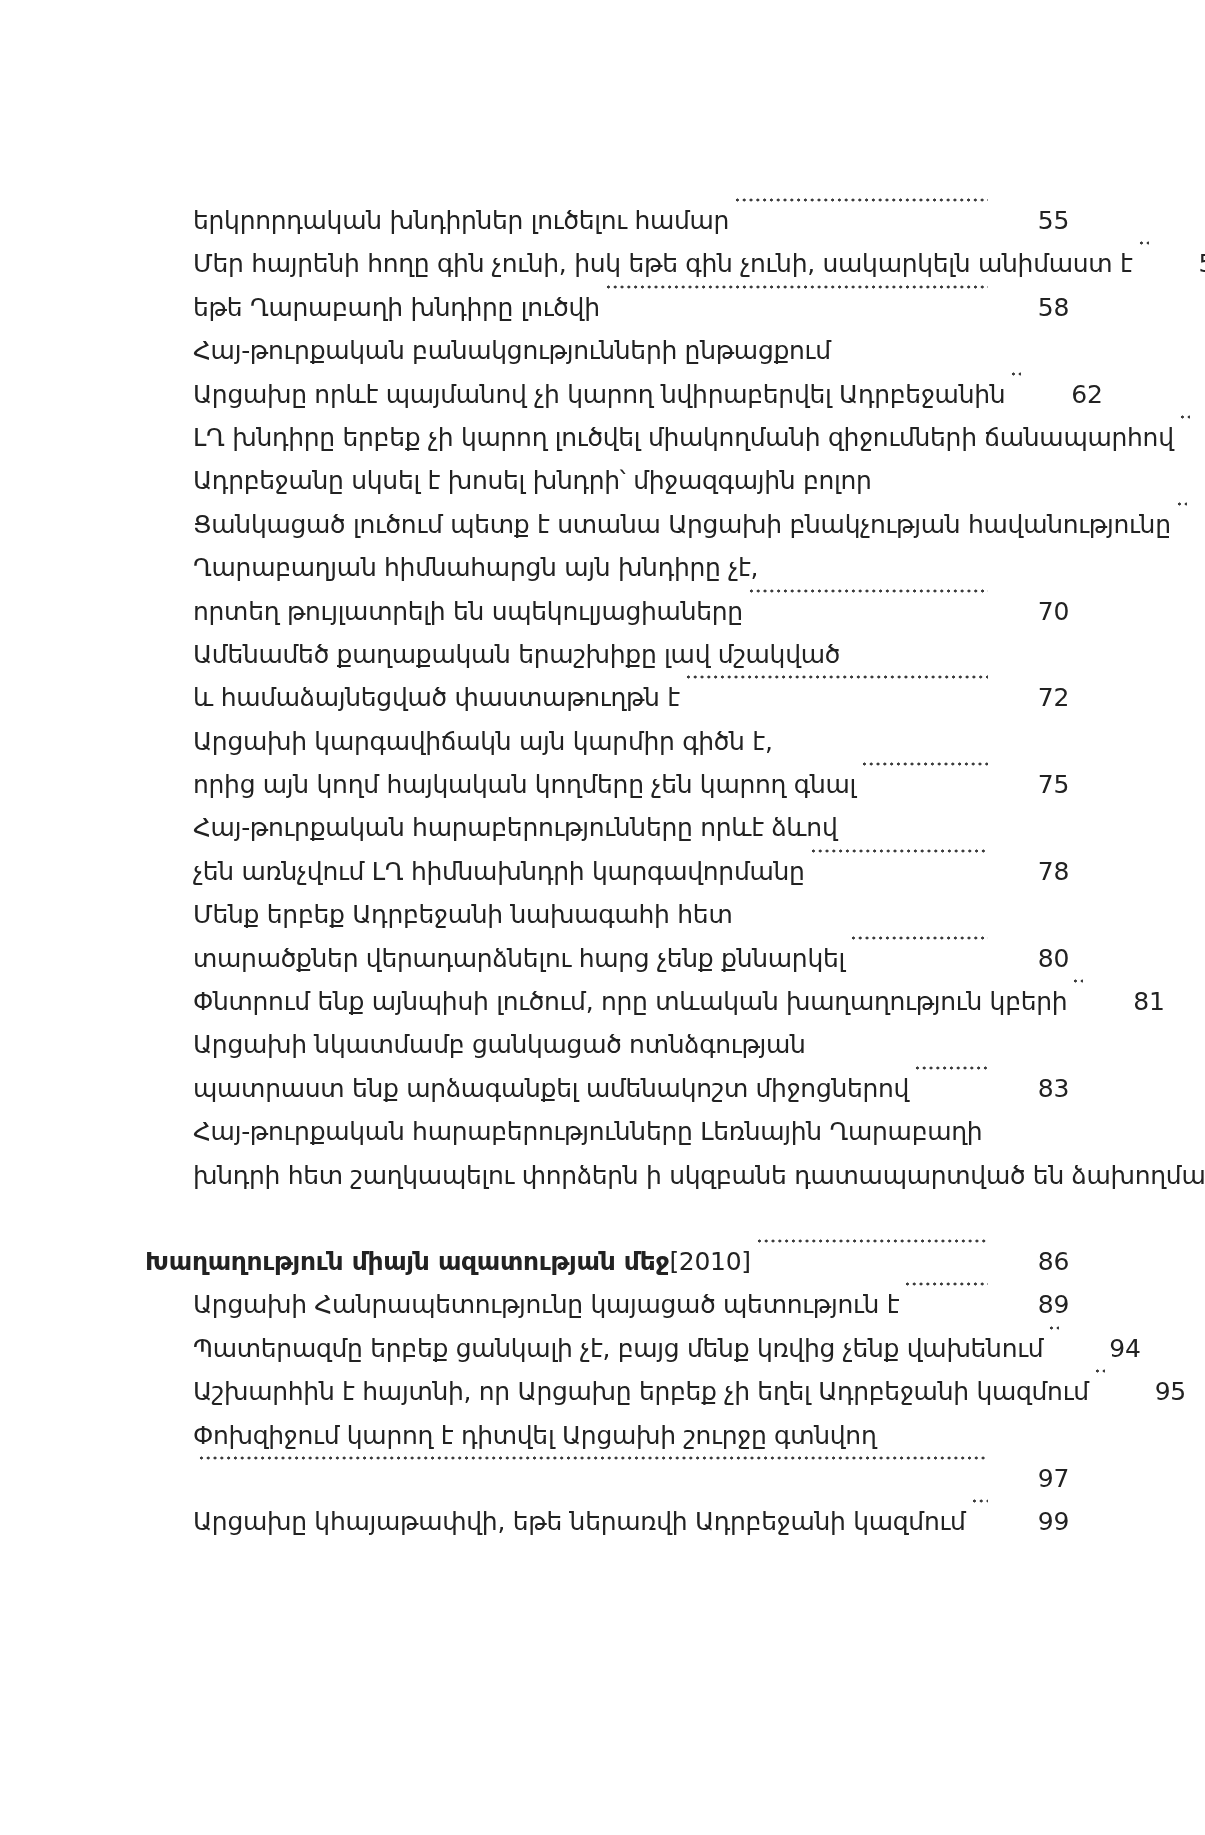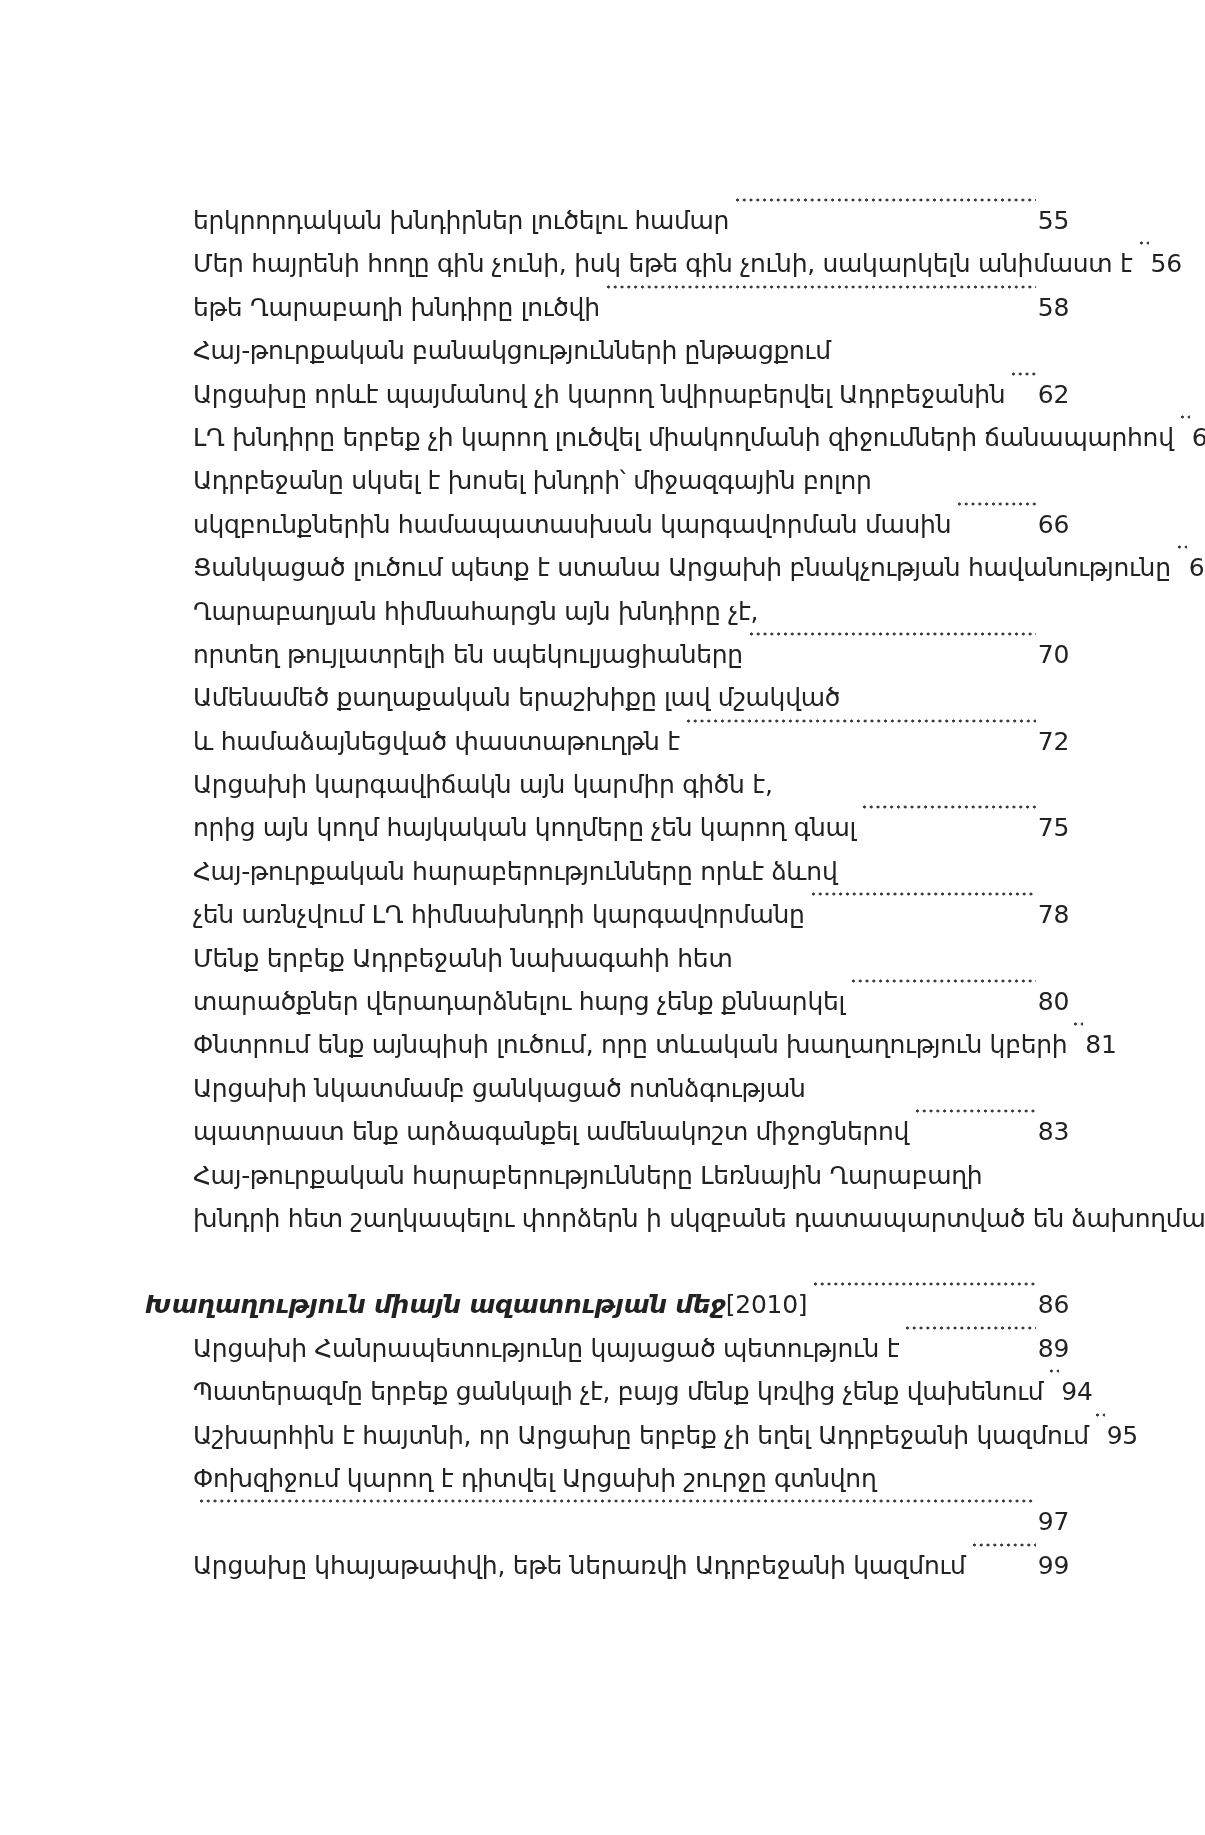--- a/index.html
+++ b/index.html
@@ -30,39 +30,39 @@
     letter-spacing: -0.3px;
     padding-left: 48px;
     white-space: nowrap;
   }
   .line.section {
     padding-left: 0;
     margin-top: 43px;
   }
   .bold-part {
     font-weight: bold;
-    font-style: italic;
   }
   .entry-text {
     white-space: nowrap;
   }
   .leader {
     flex: 1 1 14px;
     min-width: 10px;
     height: 6px;
     align-self: baseline;
     background-image: radial-gradient(circle at 2.5px 3px, #3c3c3c 1.35px, transparent 1.75px);
     background-size: 6.8px 6px;
     background-repeat: repeat-x;
     background-position: left bottom;
     margin: 0 2px 0 6px;
     transform: translateY(-2px);
   }
   .pagenum {
     white-space: nowrap;
+    margin-left: 48px;
   }
 </style>
 </head>
 <body>
 
 <div class="toc">
     <div class="line">
 
     <span class="entry-text">երկրորդական խնդիրներ լուծելու համար</span>
     <span class="leader"></span>
@@ -97,26 +97,20 @@
     <span class="leader"></span>
     <span class="pagenum">63</span>
   </div>
     <div class="line">
 
     <span class="entry-text">Ադրբեջանը սկսել է խոսել խնդրի՝ միջազգային բոլոր</span>
 
   </div>
     <div class="line">
 
-    <span class="entry-text">սկզբունքներին համապատասխան կարգավորման մասին</span>
-    <span class="leader"></span>
-    <span class="pagenum">66</span>
-  </div>
-    <div class="line">
-
     <span class="entry-text">Ցանկացած լուծում պետք է ստանա Արցախի բնակչության հավանությունը</span>
     <span class="leader"></span>
     <span class="pagenum">69</span>
   </div>
     <div class="line">
 
     <span class="entry-text">Ղարաբաղյան հիմնահարցն այն խնդիրը չէ,</span>
 
   </div>
     <div class="line">

